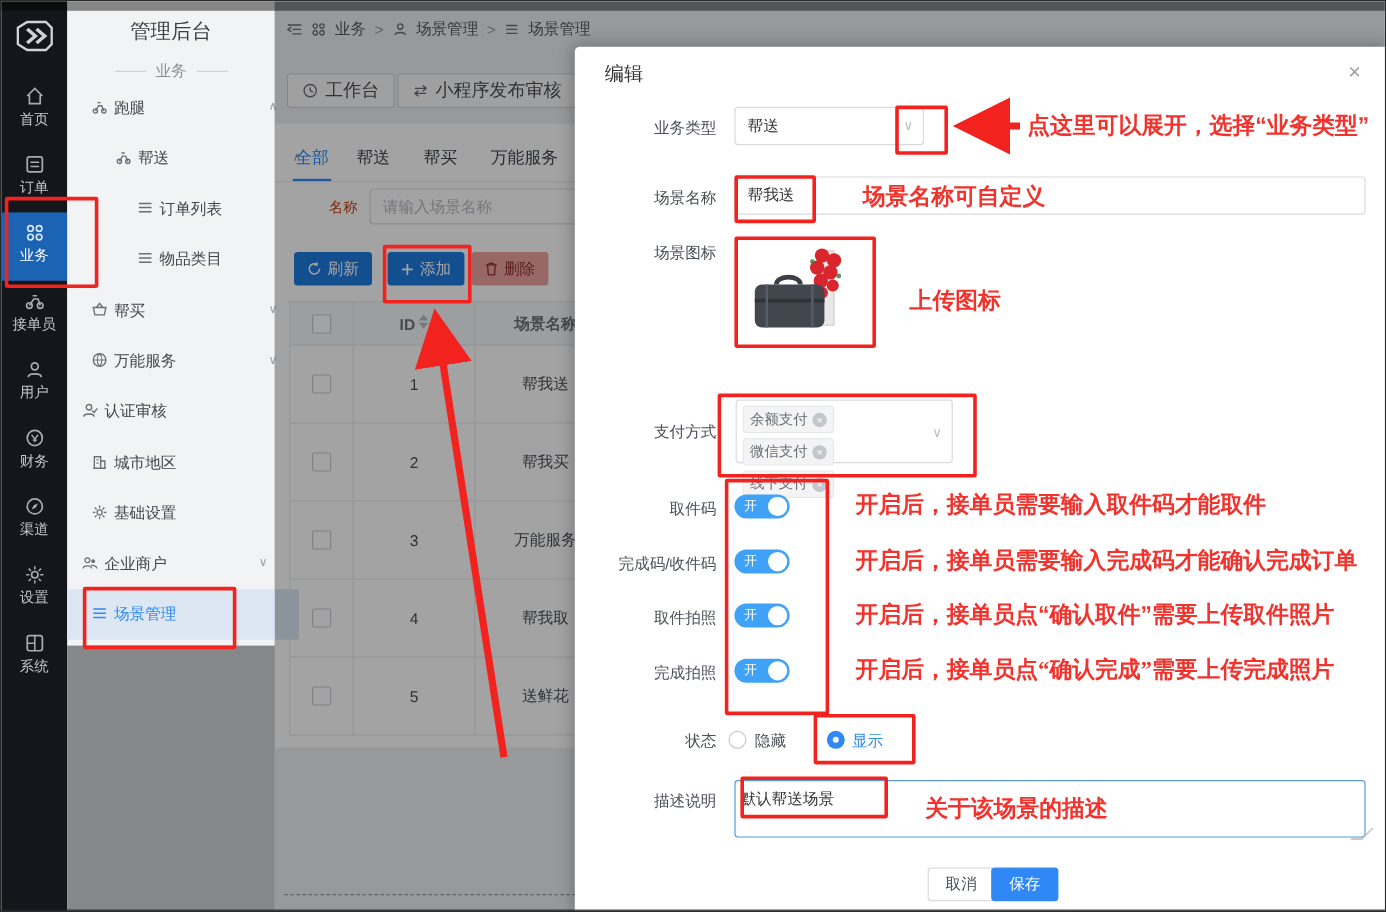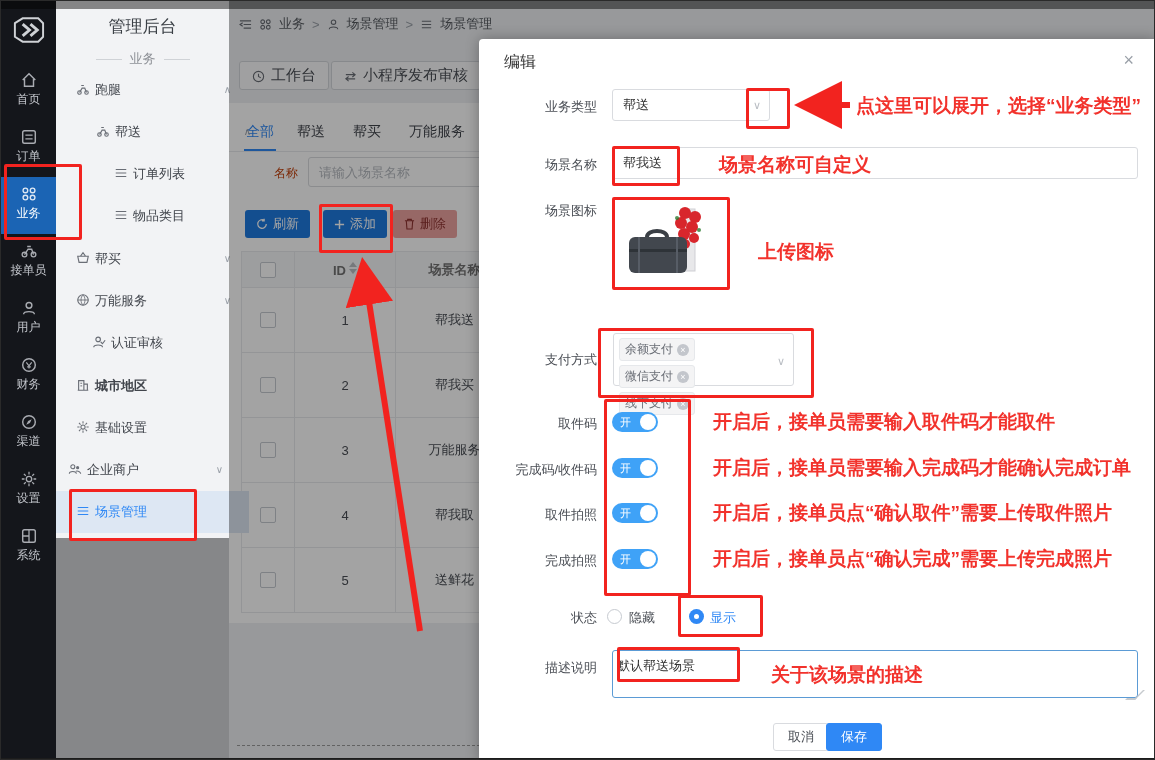--- a/index.html
+++ b/index.html
@@ -156,25 +156,25 @@
       <div class="sb-item" style="top:194px;padding-left:58px;"><span class="sic"><svg viewBox="0 0 16 16" width="14" height="14">
               <path d="M2 4 H14 M2 8 H14 M2 12 H14" stroke="currentColor" stroke-width="1.4"></path>
             </svg></span><span>物品类目</span></div>
       <div class="sb-item" style="top:237px;padding-left:20px;"><span class="sic"><svg viewBox="0 0 16 16" width="14" height="14">
               <path d="M2 6 H14 L12.5 13 H3.5 Z M5 6 L8 2 L11 6" fill="none" stroke="currentColor" stroke-width="1.3"></path>
             </svg></span><span>帮买</span><span class="arrow">∨</span></div>
       <div class="sb-item" style="top:279px;padding-left:20px;"><span class="sic"><svg viewBox="0 0 16 16" width="14" height="14">
               <circle cx="8" cy="8" r="6" fill="none" stroke="currentColor" stroke-width="1.3"></circle>
               <path d="M2 8 H14 M8 2 C5 5 5 11 8 14 C11 11 11 5 8 2" fill="none" stroke="currentColor" stroke-width="1"></path>
             </svg></span><span>万能服务</span><span class="arrow">∨</span></div>
-      <div class="sb-item" style="top:321px;padding-left:28px;margin-left:8px;"><span class="sic"><svg viewBox="0 0 16 16" width="14" height="14">
+      <div class="sb-item" style="top:321px;padding-left:12px;"><span class="sic"><svg viewBox="0 0 16 16" width="14" height="14">
               <circle cx="7" cy="5" r="2.6" fill="none" stroke="currentColor" stroke-width="1.3"></circle>
               <path d="M2 14 C2 10.5 12 10.5 12 14 M10 8 L12 10 L15 6" fill="none" stroke="currentColor" stroke-width="1.3"></path>
             </svg></span><span>认证审核</span></div>
-      <div class="sb-item" style="top:364px;padding-left:20px;font-weight:bold;"><span class="sic"><svg viewBox="0 0 16 16" width="14" height="14">
+      <div class="sb-item" style="top:364px;padding-left:20px;"><span class="sic"><svg viewBox="0 0 16 16" width="14" height="14">
               <path d="M3 14 V3 H9 V14 M9 7 H13 V14 M2 14 H14" fill="none" stroke="currentColor" stroke-width="1.3"></path>
               <path d="M5 6 H7 M5 9 H7" stroke="currentColor" stroke-width="1.1"></path>
             </svg></span><span>城市地区</span></div>
       <div class="sb-item" style="top:406px;padding-left:20px;"><span class="sic"><svg viewBox="0 0 16 16" width="14" height="14">
               <circle cx="8" cy="8" r="2.4" fill="none" stroke="currentColor" stroke-width="1.2"></circle>
               <path d="M8 1.5 V4 M8 12 V14.5 M1.5 8 H4 M12 8 H14.5 M3.4 3.4 L5.2 5.2 M10.8 10.8 L12.6 12.6 M12.6 3.4 L10.8 5.2 M5.2 10.8 L3.4 12.6" stroke="currentColor" stroke-width="1.2"></path>
             </svg></span><span>基础设置</span></div>
       <div class="sb-item" style="top:448px;padding-left:12px;"><span class="sic"><svg viewBox="0 0 16 16" width="14" height="14">
               <circle cx="5.5" cy="5.5" r="2.3" fill="none" stroke="currentColor" stroke-width="1.2"></circle>
               <circle cx="11" cy="6.5" r="1.8" fill="currentColor"></circle>
@@ -404,21 +404,21 @@
     <div class="rbox" style="left:603px;top:398px;width:81px;height:191px;"></div>
     <div class="rbox" style="left:677px;top:594px;width:79px;height:36px;"></div>
     <div class="rbox" style="left:616px;top:646px;width:117px;height:29px;"></div>
 
     <span class="rtext" style="left:855px;top:94px;">点这里可以展开，选择“业务类型”</span>
     <span class="rtext" style="left:718px;top:153px;">场景名称可自定义</span>
     <span class="rtext" style="left:757px;top:240px;">上传图标</span>
     <span class="rtext" style="left:712px;top:410px;">开启后，接单员需要输入取件码才能取件</span>
     <span class="rtext" style="left:712px;top:456px;">开启后，接单员需要输入完成码才能确认完成订单</span>
     <span class="rtext" style="left:712px;top:501px;">开启后，接单员点“确认取件”需要上传取件照片</span>
-    <span class="rtext" style="left:712px;top:547px;">开启后，接单员点“确认完成”需要上传完成照片</span>
+    <span class="rtext" style="left:712px;top:547px;font-family:Liberation Serif, serif;">开启后，接单员点“确认完成”需要上传完成照片</span>
     <span class="rtext" style="left:770px;top:663px;">关于该场景的描述</span>
 
     <svg class="arrows">
       <defs>
         <marker id="ah" markerWidth="9" markerHeight="8" refX="7" refY="4" orient="auto">
           <path d="M0,0 L8,4 L0,8 Z" fill="#f2231f"></path>
         </marker>
       </defs>
       <line x1="849" y1="104" x2="799" y2="104" stroke="#f2231f" stroke-width="6" marker-end="url(#ah)"></line>
       <line x1="419" y1="630" x2="362" y2="262" stroke="#f2231f" stroke-width="6" marker-end="url(#ah)"></line>

